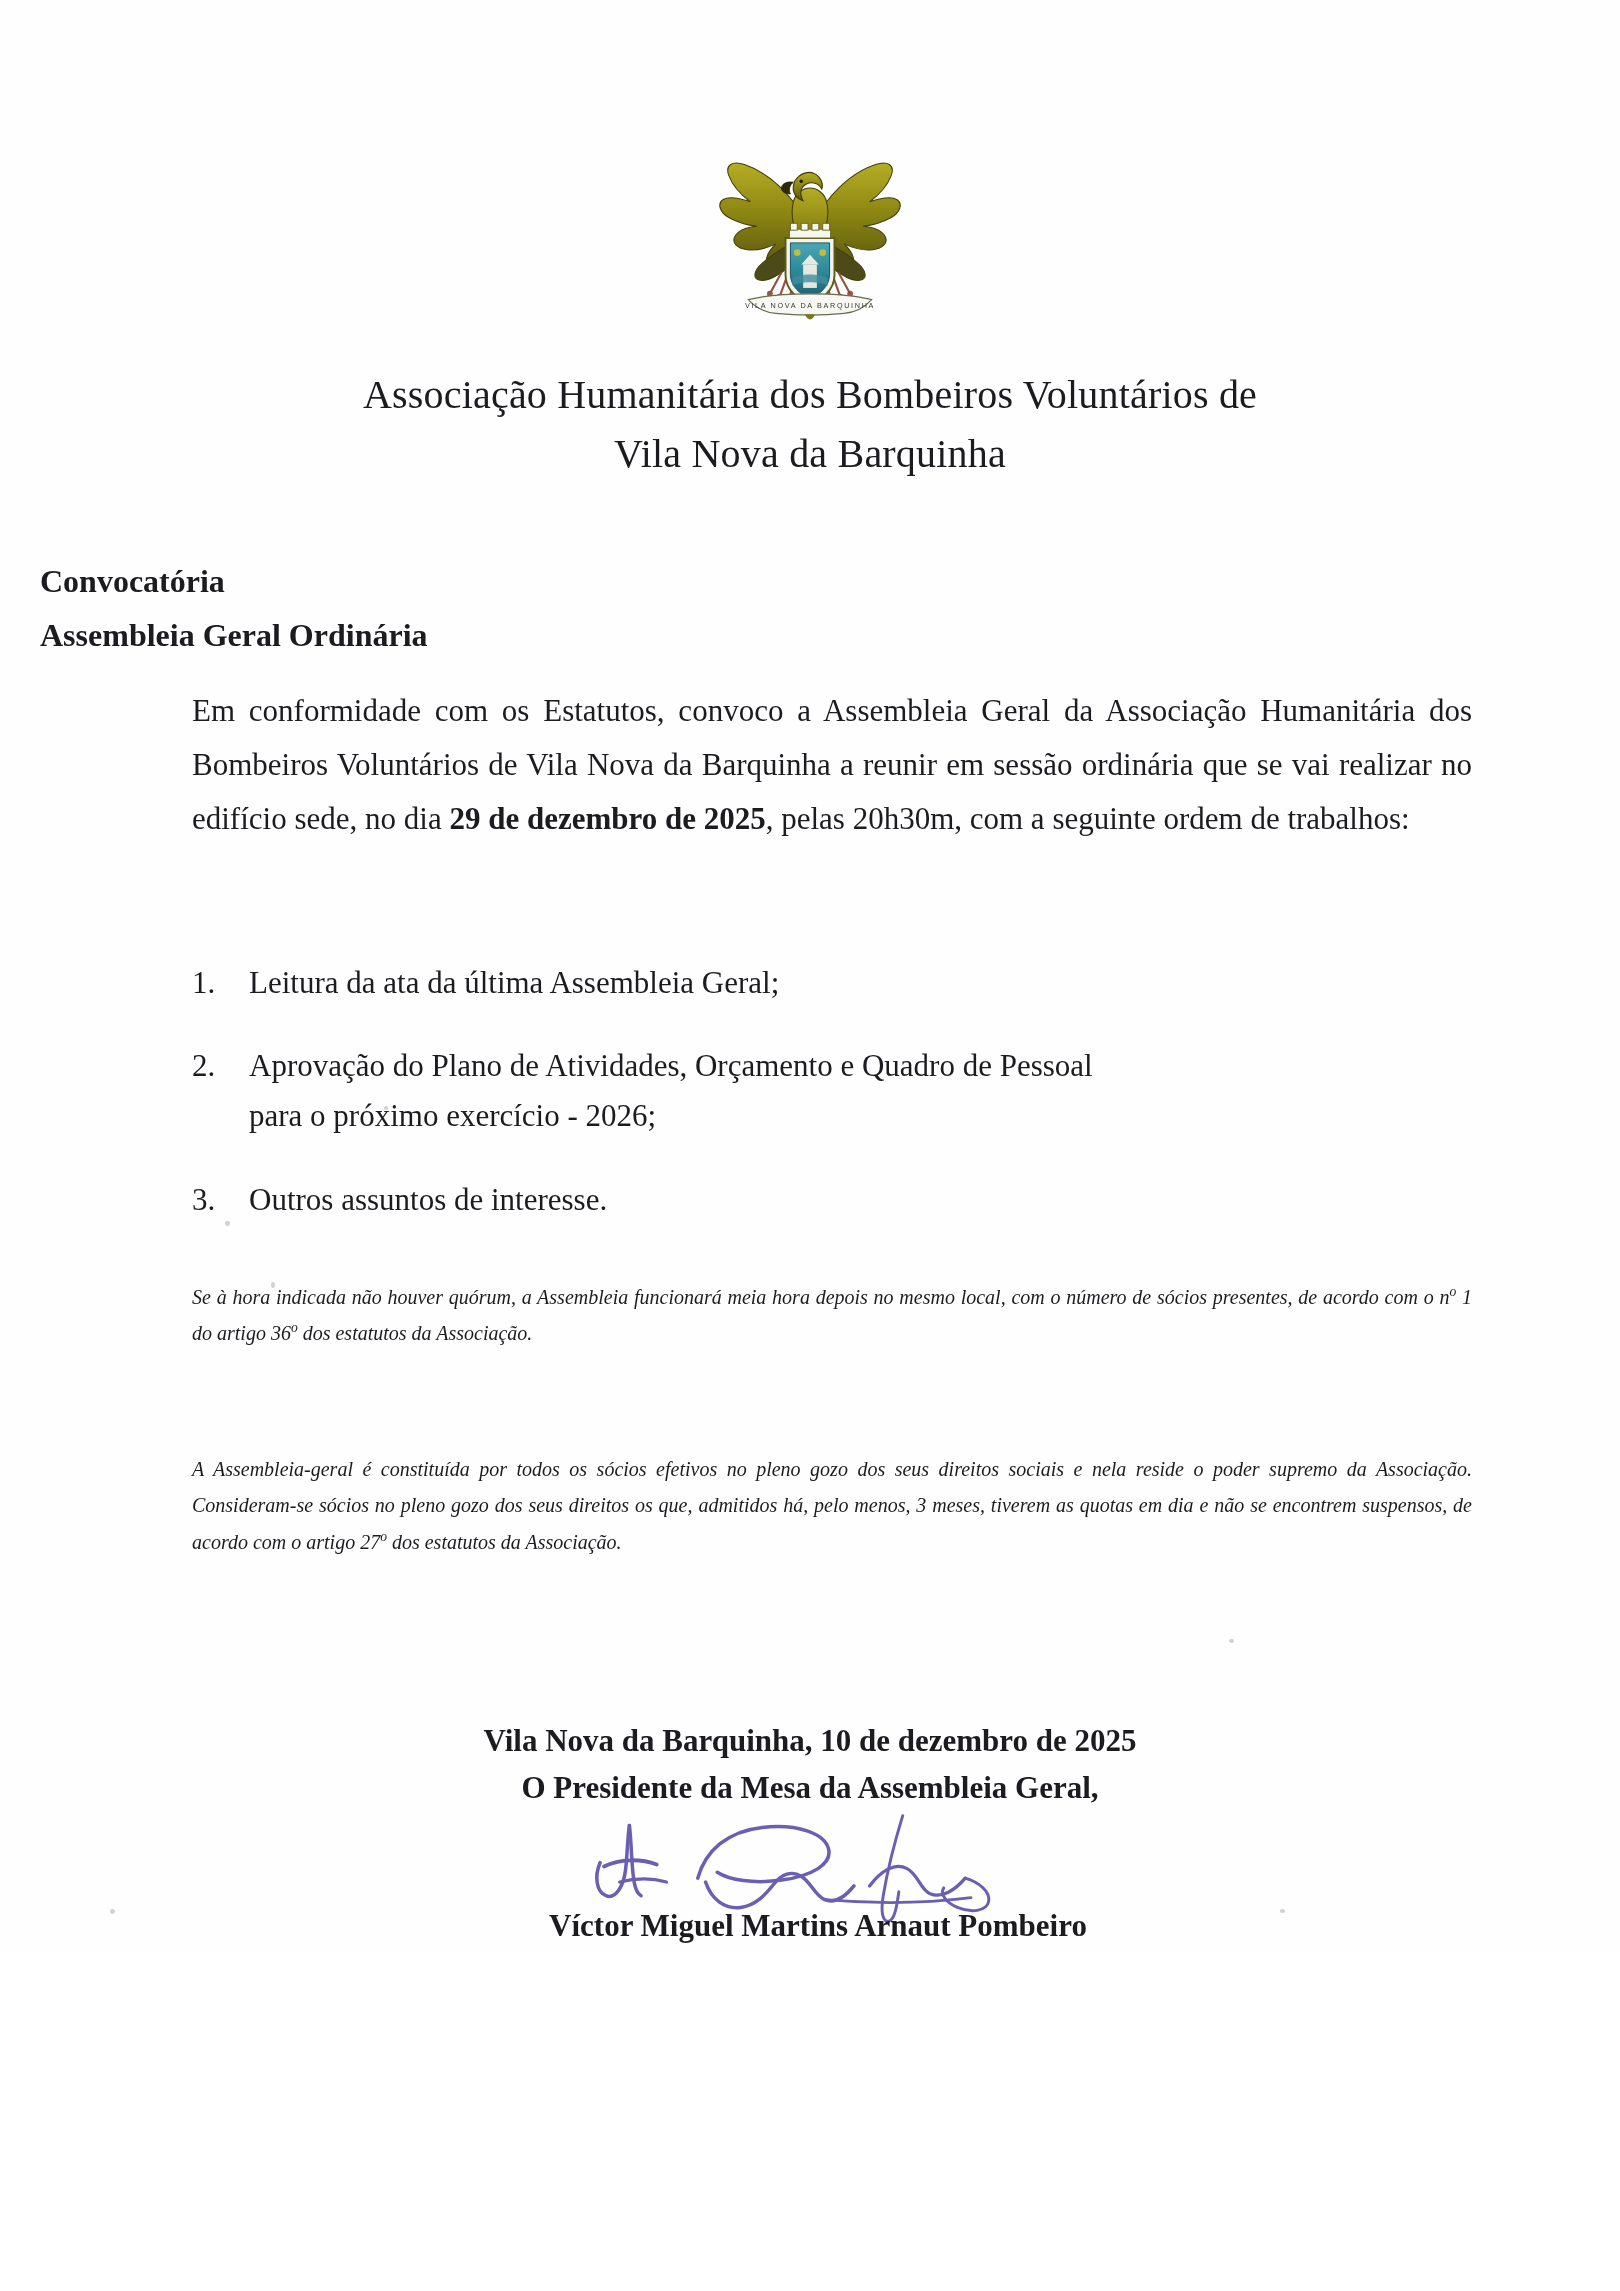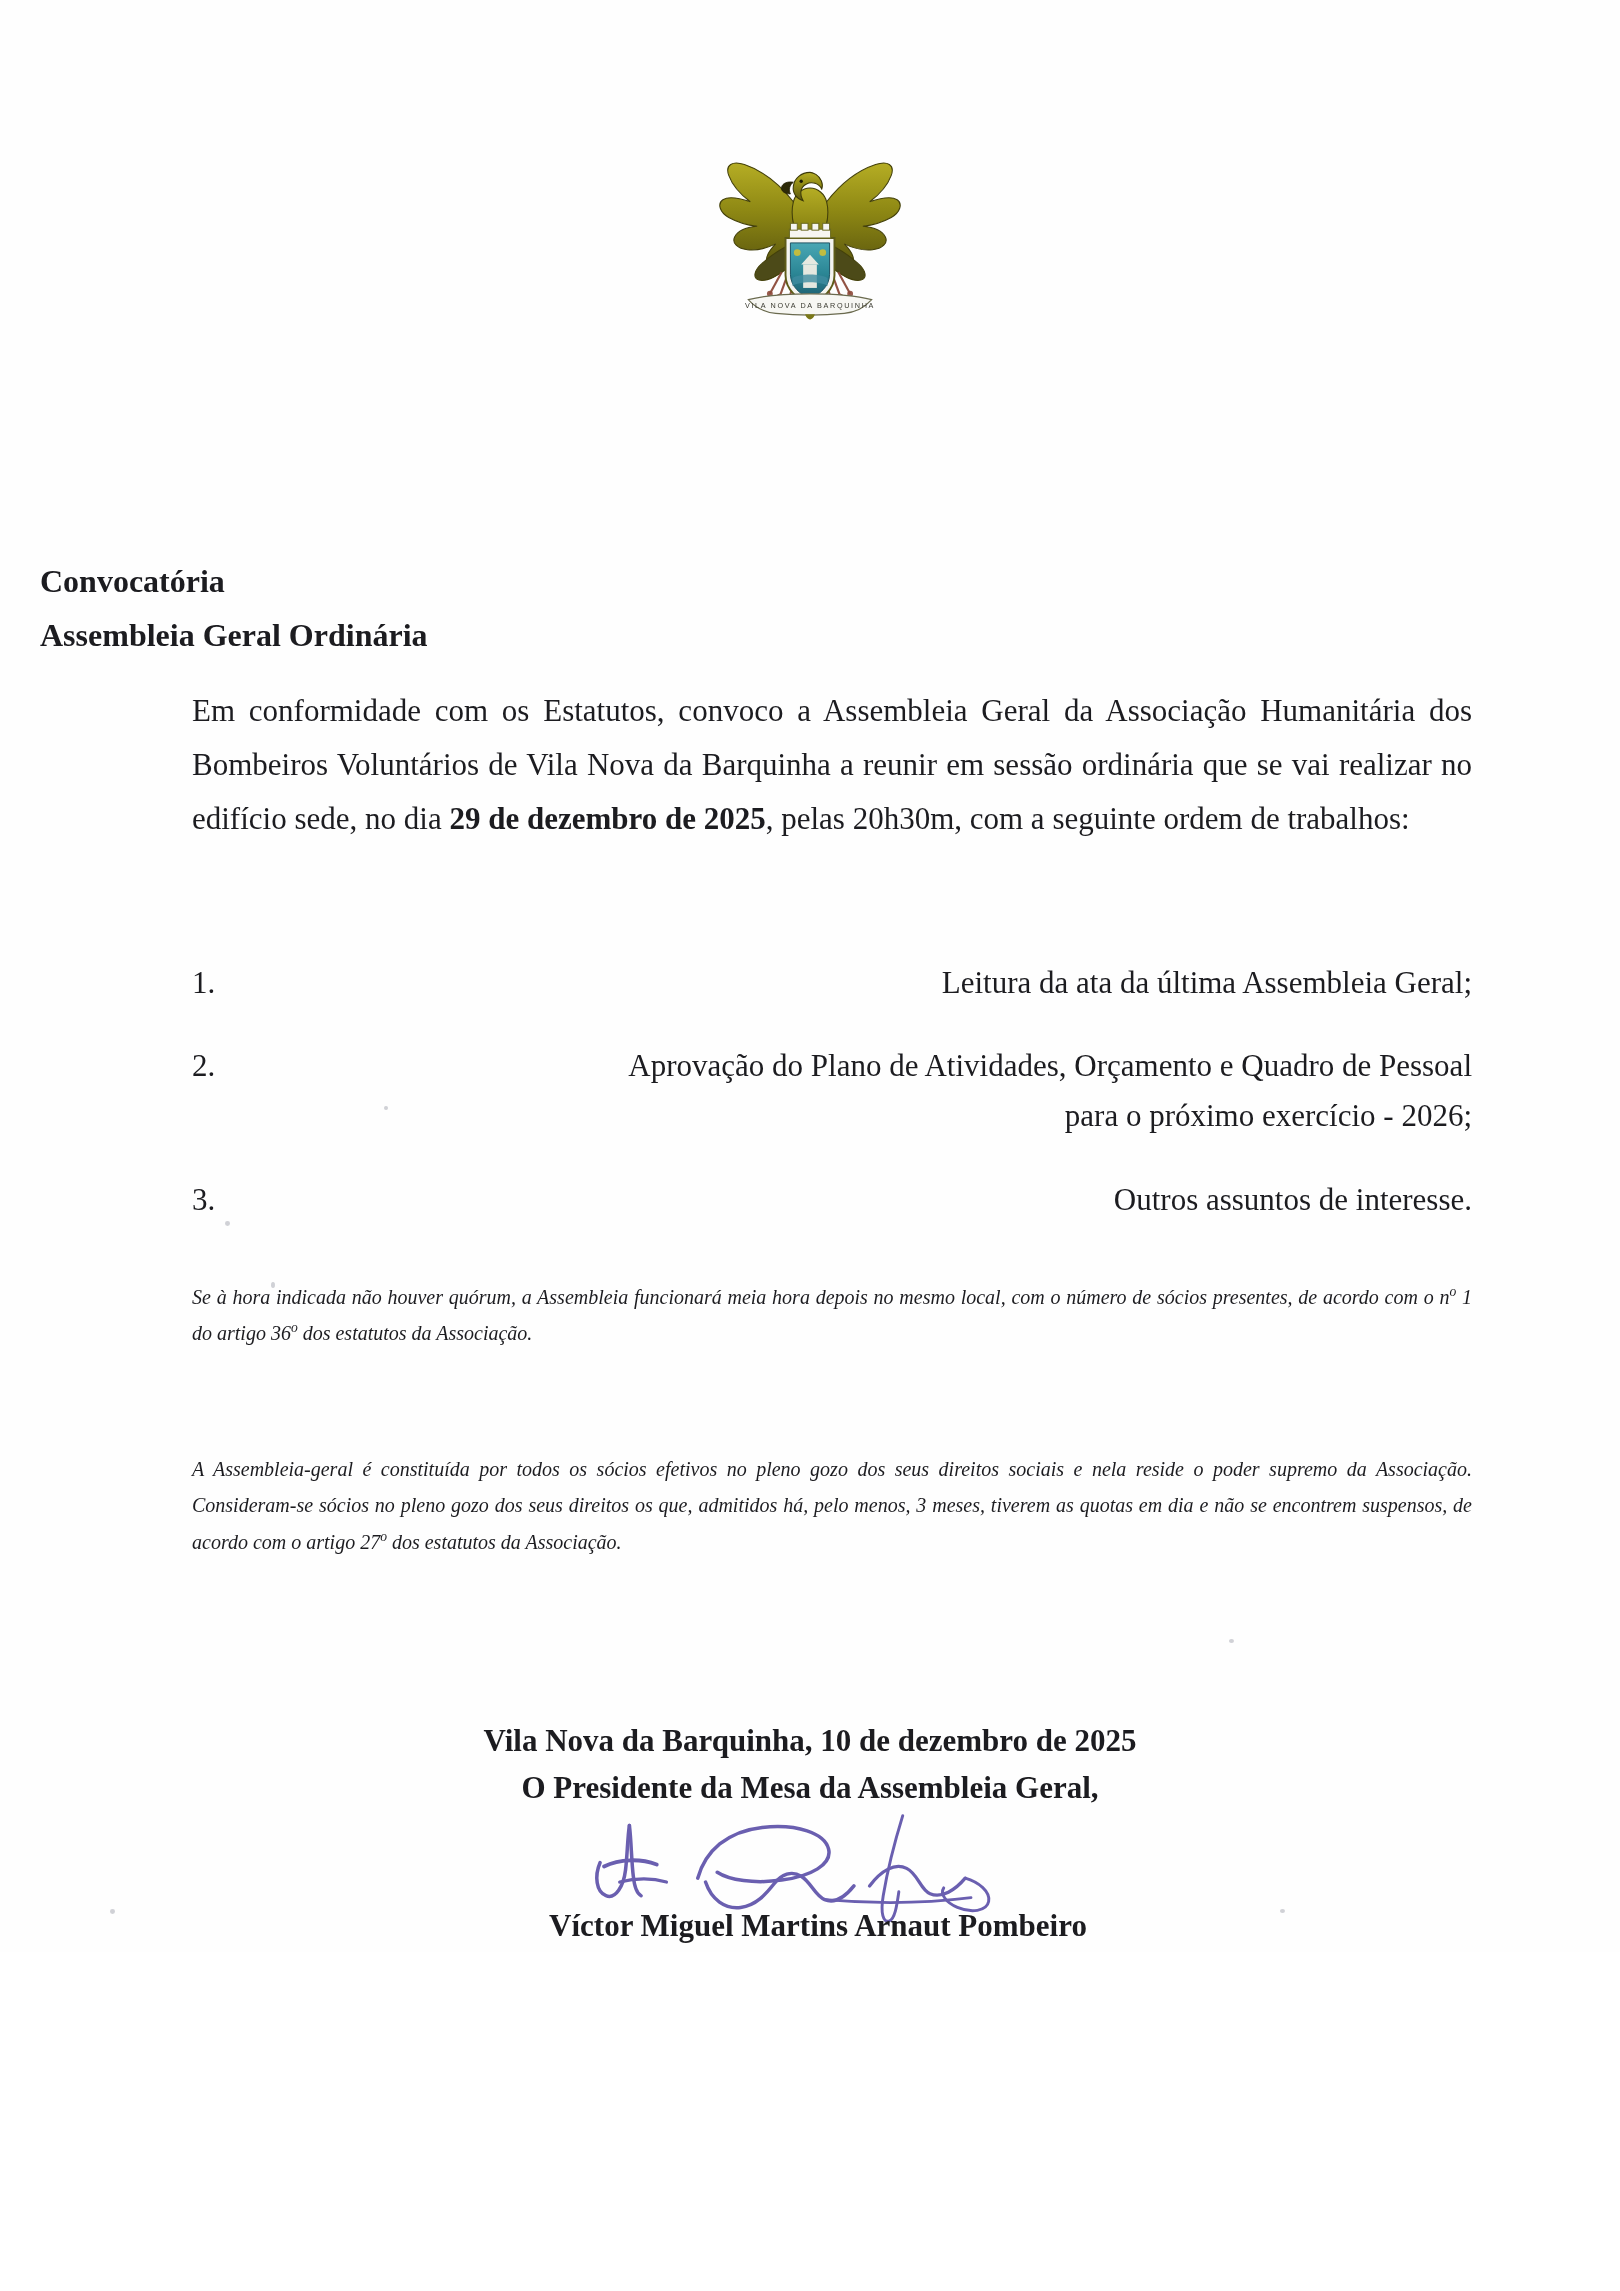--- a/index.html
+++ b/index.html
@@ -98,21 +98,21 @@
   .agenda-item {
     display: flex;
     font-size: 31px;
     line-height: 1.62;
     margin-bottom: 33px;
   }
   .agenda-num {
     width: 57px;
     flex: 0 0 57px;
   }
-  .agenda-text { flex: 1 1 auto; text-align: right; }
+  .agenda-text { flex: 1 1 auto; }
   .agenda-text .cont { display: block; }
 
   
   .note {
     position: absolute;
     left: 192px;
     width: 1280px;
     font-style: italic;
     font-size: 20px;
     line-height: 1.82;
@@ -251,20 +251,24 @@
       <path d="M107 136 C114 131 136 131 143 136 L143 144 C136 139 114 139 107 144 Z" fill="#3f8ca0" opacity=".8"></path>
 
       <path d="M62 158 C92 150 158 150 188 158 C180 167 172 171 160 172
                C140 174 110 174 90 172 C78 171 70 167 62 158 Z" fill="#f7f7f3" stroke="#6a6a4e" stroke-width="1.2"></path>
       <text x="125" y="167" text-anchor="middle" font-family="Liberation Sans, sans-serif" font-size="7.4" letter-spacing="1.7" fill="#3a3a30">VILA NOVA DA BARQUINHA</text>
 
       <path d="M120 173 C122 180 128 180 130 173 Z" fill="#7a7818"></path>
     </svg>
   </div>
 
+  <div class="org-title">
+    <div>Associação Humanitária dos Bombeiros Voluntários de</div>
+    <div>Vila Nova da Barquinha</div>
+  </div>
 
   <div class="doc-heading h1">Convocatória</div>
   <div class="doc-heading h2">Assembleia Geral Ordinária</div>
 
   <div class="body-block" id="intro-para">
     <p class="para intro"><span>Em conformidade com os Estatutos, convoco a Assembleia Geral da Associação Humanitária dos Bombeiros Voluntários de Vila Nova da Barquinha a reunir em sessão ordinária que se vai realizar no edifício sede, no dia </span><strong>29 de dezembro de 2025</strong><span>, pelas 20h30m, com a seguinte ordem de trabalhos:</span></p>
   </div>
 
   <div class="agenda">
     <div class="agenda-item">

